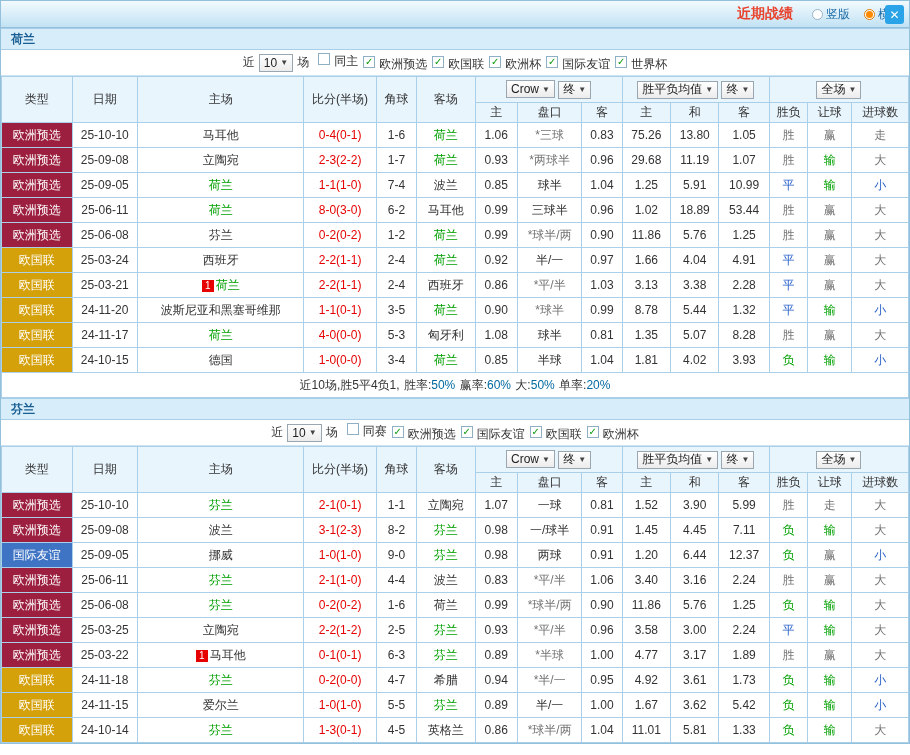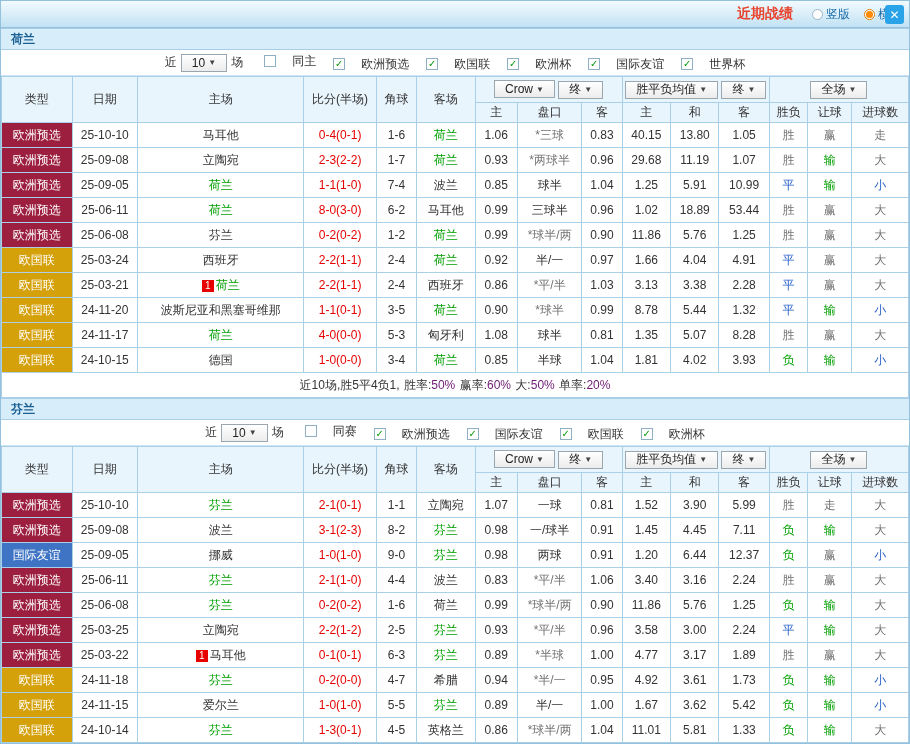--- a/index.html
+++ b/index.html
@@ -13,23 +13,23 @@
   .radio{width:11px;height:11px;border:1px solid #9ab4c6;border-radius:50%;background:#fff;display:inline-flex;align-items:center;justify-content:center}
   .radio.on{border-color:#e07b00}
   .radio.on::after{content:"";width:7px;height:7px;border-radius:50%;background:#ff8a00}
   .radio-label{color:#1d6da8}
   .close-btn{position:absolute;right:5px;top:4px;width:19px;height:19px;background:#2aa3e8;border-radius:3px;color:#fff;display:flex;align-items:center;justify-content:center;font-size:12px;font-weight:bold;cursor:pointer}
 
   
   .sec-title{background:#d7edfa;border-bottom:1px solid #a9cfe8;border-top:1px solid #a9cfe8;color:#195f93;font-weight:bold;height:22px;display:flex;align-items:center;padding:0 10px}
   .app > .section:first-of-type .sec-title{border-top:none}
   .filter{display:flex;align-items:center;justify-content:center;gap:4px;height:26px;border-bottom:1px solid #cfe4f2;background:#fff}
-  .sel{display:inline-flex;align-items:center;border:1px solid #9aa7b0;background:linear-gradient(#fff,#ececec);padding:0 10px;height:18px;font-size:12px;color:#222;cursor:pointer;white-space:nowrap}
+  .sel{display:inline-flex;align-items:center;border:1px solid #9aa7b0;background:linear-gradient(#fff,#ececec);padding:0 4px;height:18px;font-size:12px;color:#222;cursor:pointer;white-space:nowrap}
   .sel::after{content:"▼";font-size:8px;margin-left:3px;color:#444}
-  .fcb{display:inline-flex;align-items:center;gap:16px;margin-left:17px;cursor:pointer}
+  .fcb{display:inline-flex;gap:4px;margin-left:5px;cursor:pointer}
   .fcb .box{width:12px;height:12px;border:1px solid #8fb0c4;background:#fff;display:inline-flex;align-items:center;justify-content:center;font-size:10px;line-height:1;color:#0a9a0a;font-weight:bold}
 
   
   table{width:100%;border-collapse:collapse;table-layout:fixed}
   th,td{border:1px solid #aacfe8;text-align:center;padding:0 2px;overflow:hidden;white-space:nowrap}
   table{border-left:none;border-right:none}
   thead th{background:#e9f5fd;font-weight:normal;color:#333;height:26px}
   thead tr:last-child th{height:20px}
   tbody td{height:25px;background:#fff}
   .badge{color:#fff}
@@ -38,21 +38,21 @@
   .badge.friendly{background:#3f74c4}
   .score{color:#e60000}
   .team{color:#333}
   .team.self{color:#00a000}
   .cr{color:#737373}
   .cg{color:#00a000}
   .cbu{color:#2a62c9}
   .card{display:inline-block;font-style:normal;background:#e60000;color:#fff;font-size:10px;width:12px;height:12px;line-height:12px;margin-right:2px}
   .summary-row td{height:25px;background:#fff;color:#333}
   .sum-label{margin-left:1px}
-  .sum-val{color:#701a75}
+  .sum-val{color:#0369a1}
 </style>
 </head>
 <body>
 
 <div class="app">
 
   <div class="topbar">
     <span class="topbar-title">近期战绩</span>
     <span class="radio-wrap">
       <span class="radio"></span>
@@ -159,21 +159,21 @@
           <tr>
             <td class="badge qual">欧洲预选</td>
             <td>25-10-10</td>
             <td class="team">马耳他</td>
             <td class="score">0-4(0-1)</td>
             <td>1-6</td>
             <td class="team self">荷兰</td>
             <td class="num">1.06</td>
             <td class="line cr">*三球</td>
             <td class="num">0.83</td>
-            <td class="num">40.15</td>
+            <td class="num">75.26</td>
             <td class="num">13.80</td>
             <td class="num">1.05</td>
             <td class="cr">胜</td>
             <td class="cr">赢</td>
             <td class="cr">走</td>
           </tr>
           <tr>
             <td class="badge qual">欧洲预选</td>
             <td>25-09-08</td>
             <td class="team">立陶宛</td>

